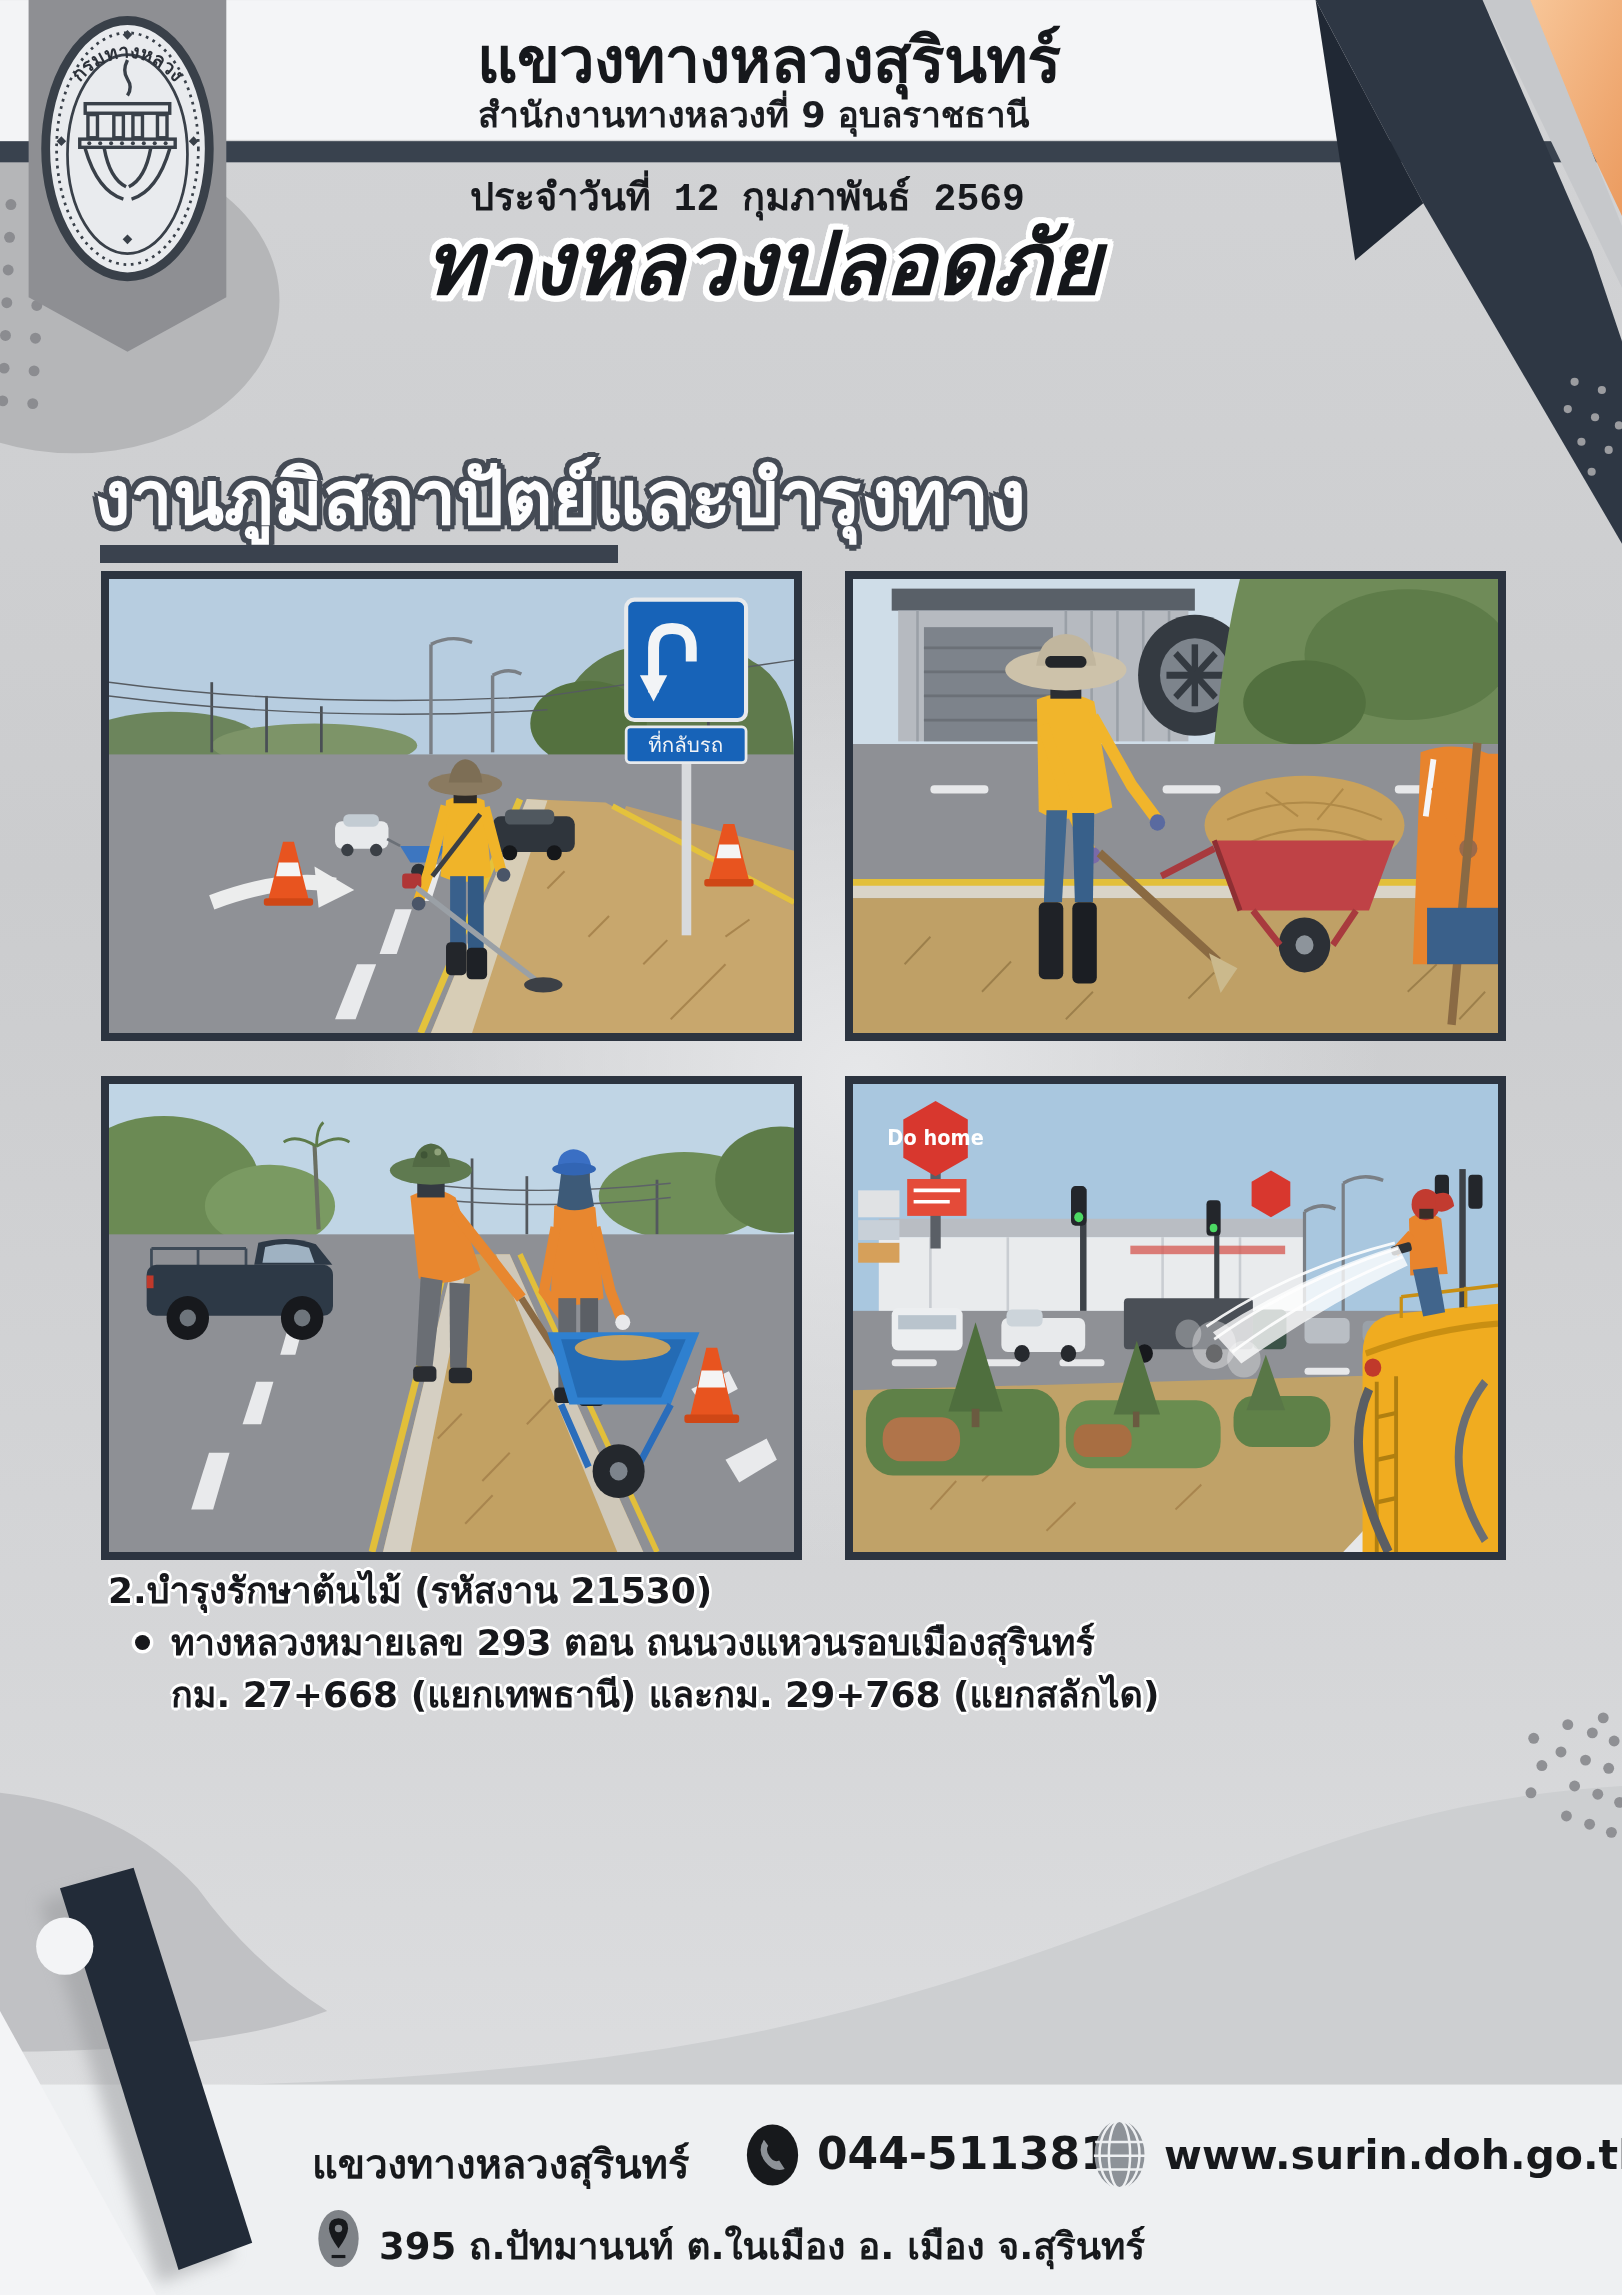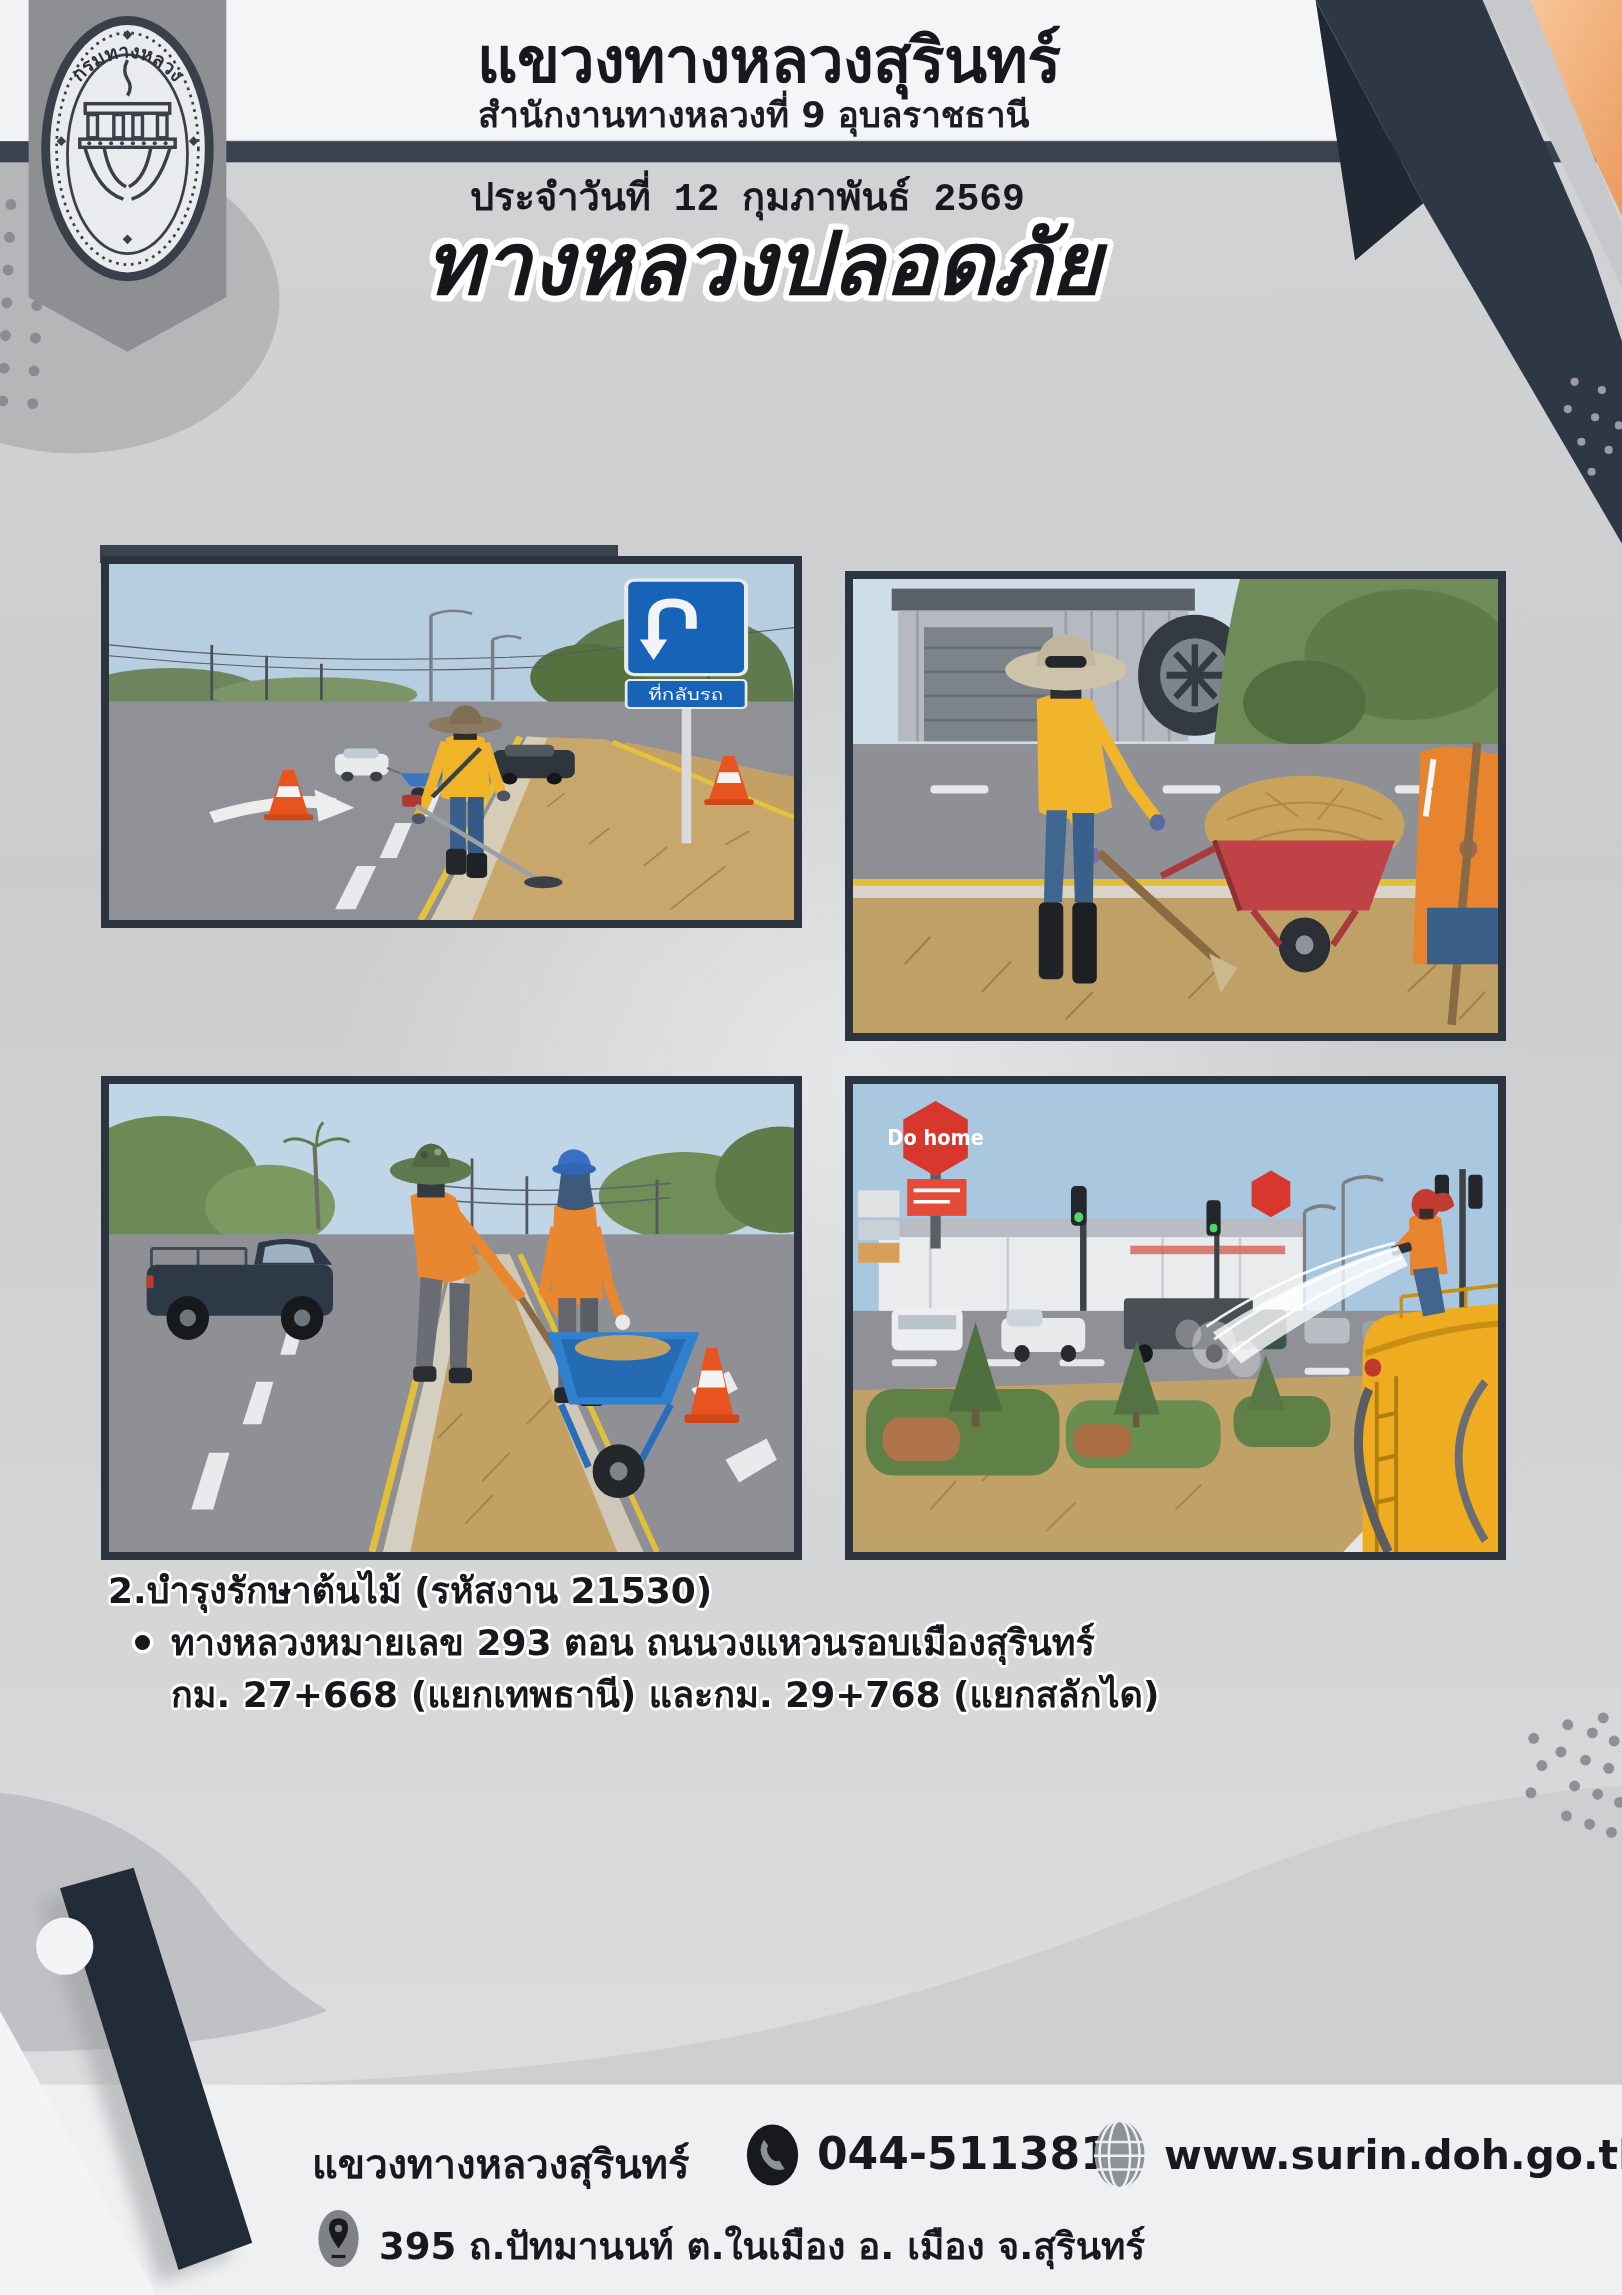--- a/index.html
+++ b/index.html
@@ -175,23 +175,24 @@
     <polygon points="0,500 230,918 0,918" fill="#f3f4f6"></polygon>
     <circle cx="95" cy="405" r="42" fill="#f3f4f6"></circle>
   </svg>
 
   <div class="abs org-title">แขวงทางหลวงสุรินทร์</div>
   <div class="abs org-sub">สำนักงานทางหลวงที่ 9 อุบลราชธานี</div>
   <div class="abs date-line">ประจำวันที่ 12 กุมภาพันธ์ 2569</div>
   <div class="abs hero">
     <div class="l1 owBig">ทางหลวงปลอดภัย</div>
   </div>
+  <div class="abs section-title od">งานภูมิสถาปัตย์และบำรุงทาง</div>
   <div class="abs underline-bar"></div>
 
-  <div class="abs photo" style="left:101px;top:556px;width:701px;height:372px">
+  <div class="abs photo" style="left:101px;top:571px;width:701px;height:470px">
     <svg viewBox="0 0 1000 660" preserveAspectRatio="none">
       <rect width="1000" height="260" fill="#b7cde0"></rect>
       <ellipse cx="90" cy="235" rx="130" ry="42" fill="#6c855c"></ellipse>
       <ellipse cx="300" cy="242" rx="150" ry="32" fill="#7d9468"></ellipse>
       <path d="M640 260 Q660 120 760 100 Q860 60 940 120 Q1000 150 1000 260 Z" fill="#5f7a4c"></path>
       <ellipse cx="700" cy="210" rx="85" ry="62" fill="#54713f"></ellipse>
       <g stroke="#4a4f55" stroke-width="4">
         <line x1="150" y1="150" x2="150" y2="252"></line>
           <line x1="230" y1="170" x2="230" y2="252"></line>
         <line x1="310" y1="185" x2="310" y2="252"></line>

